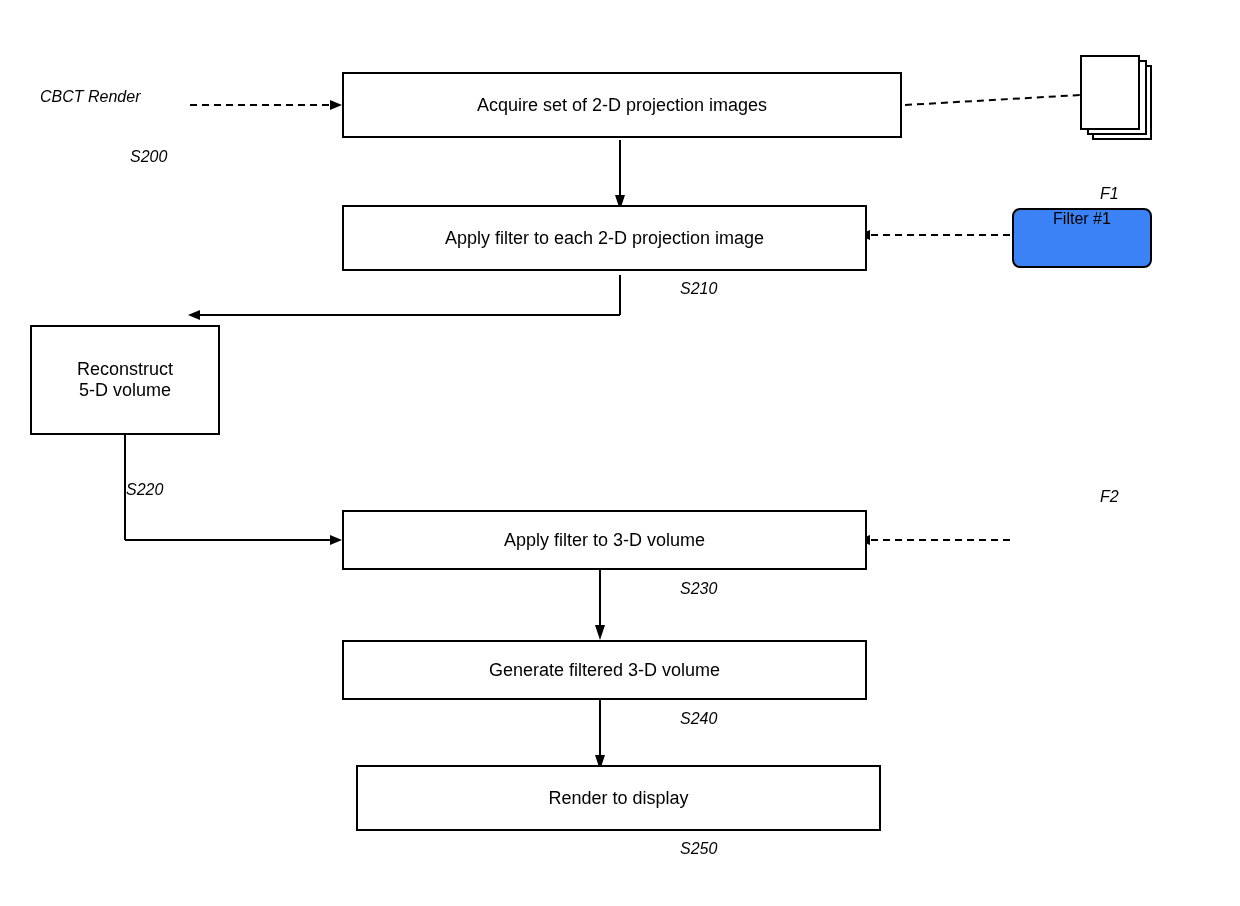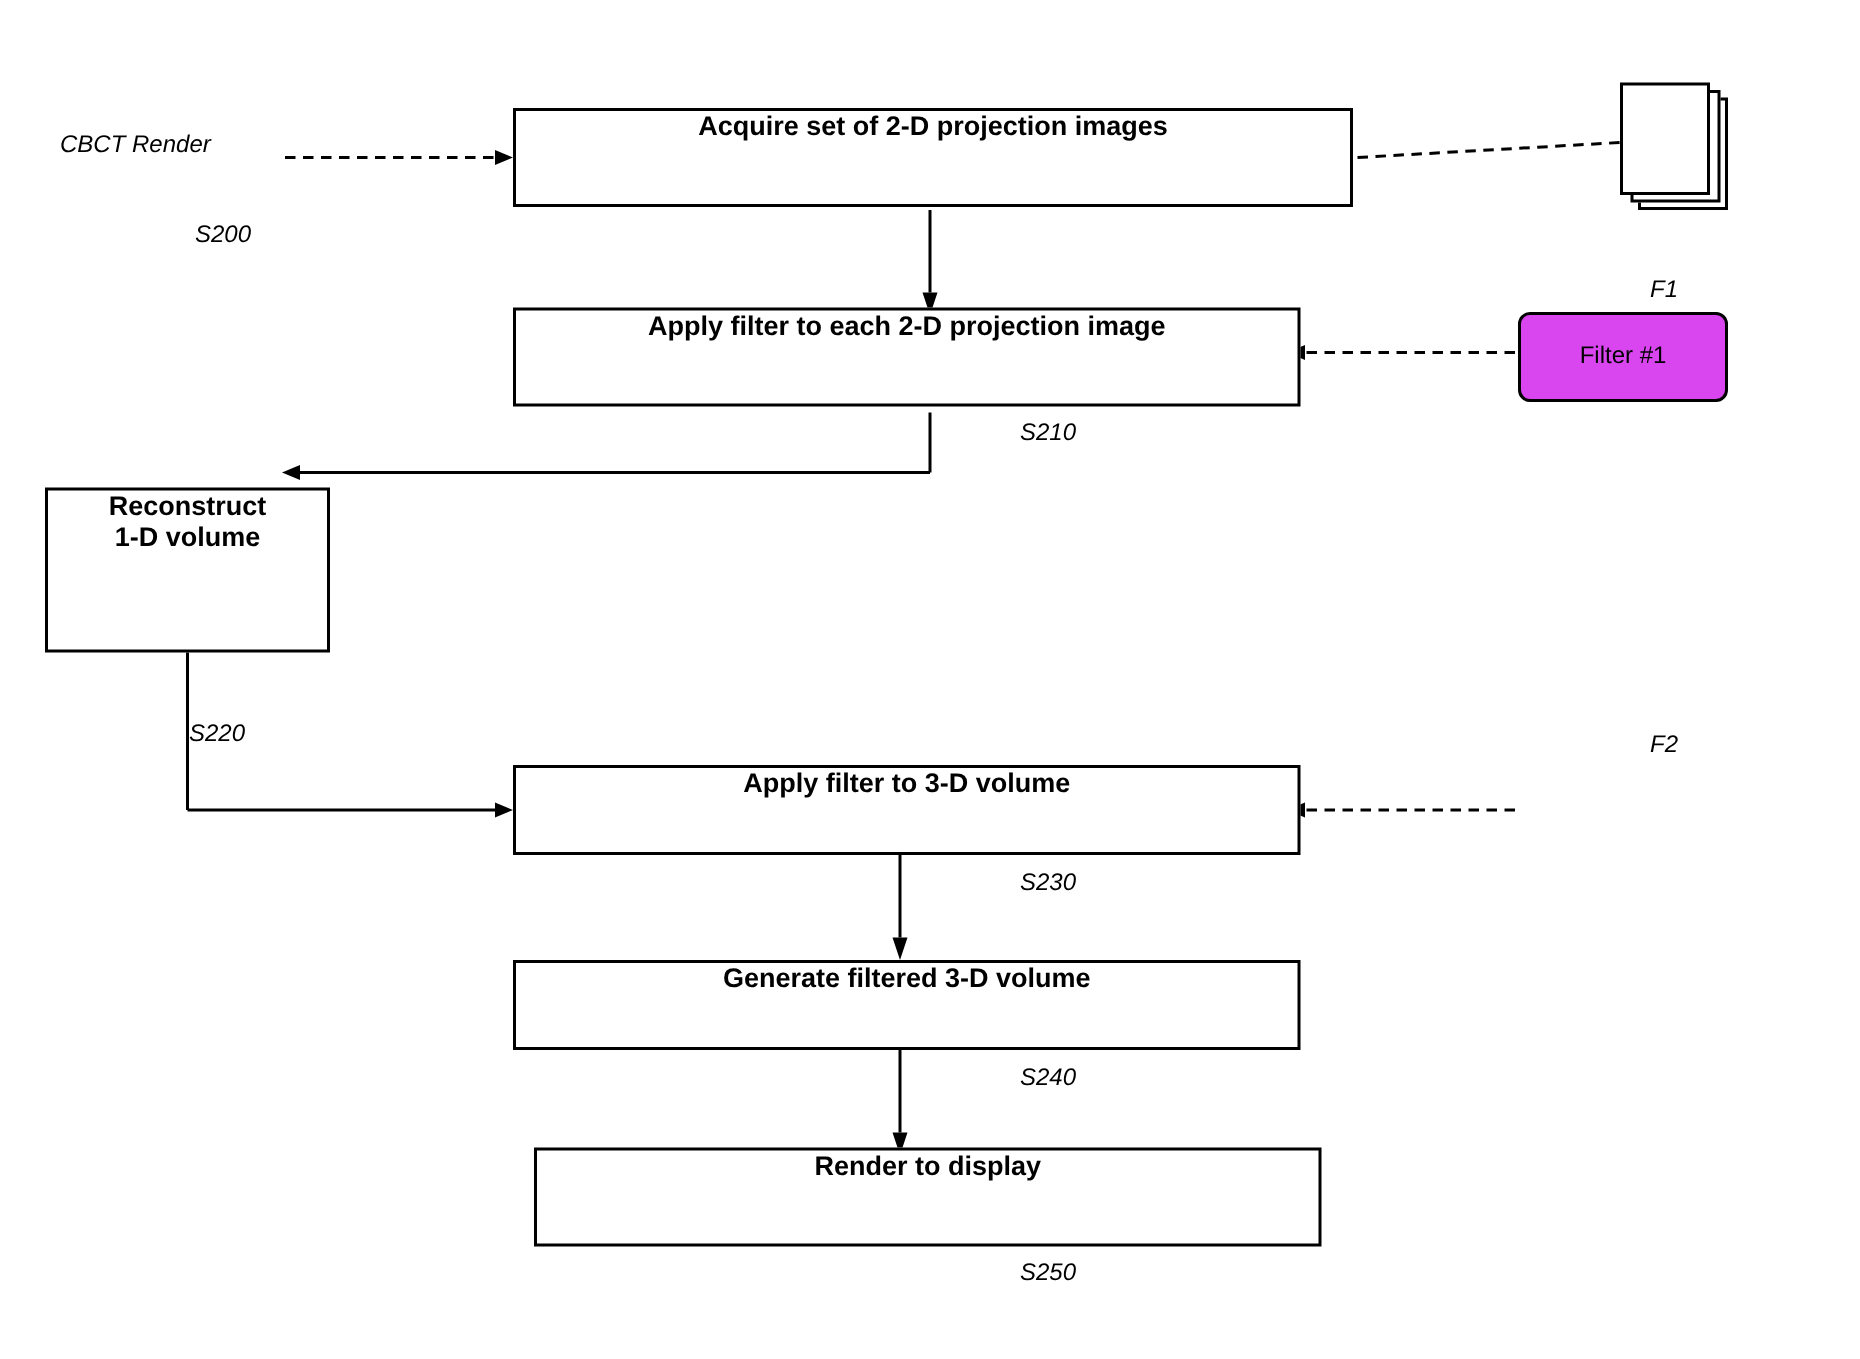--- a/index.html
+++ b/index.html
@@ -14,32 +14,31 @@
     .diagram-container {
       width: 1240px;
       height: 906px;
       position: relative;
     }
     .flow-box {
       position: absolute;
       border: 2px solid #000;
       background: #fff;
       display: flex;
-      align-items: flex-start;
+      align-items: center;
       justify-content: center;
       text-align: center;
       font-size: 18px;
-      font-weight: bold;
+      font-weight: normal;
     }
     .filter-box {
       position: absolute;
       border: 2px solid #000;
-      background: #d946ef;
+      background: #3b82f6;
       display: flex;
-      align-items: center;
       justify-content: center;
       text-align: center;
       font-size: 16px;
       border-radius: 8px;
     }
     .label {
       position: absolute;
       font-style: italic;
       font-size: 16px;
       color: #000;
@@ -123,21 +122,21 @@
   <div class="label" style="top:280px; left:680px;">S210</div>
 
   <div class="filter-box" style="top:208px; left:1012px; width:140px; height:60px;">
     <span>Filter #1</span>
   </div>
 
   <div class="label" style="top:185px; left:1100px;font-style:italic;">F1</div>
 
   <div class="flow-box" style="top:325px; left:30px; width:190px; height:110px;">
     <span style="white-space: pre-line;">Reconstruct
-1-D volume</span>
+5-D volume</span>
   </div>
 
   <div class="label" style="top:445px; left:126px;margin-top:36px;">S220</div>
 
   <div class="flow-box" style="top:510px; left:342px; width:525px; height:60px;">
     <span>Apply filter to 3-D volume</span>
   </div>
 
   <div class="label" style="top:580px; left:680px;">S230</div>
 

